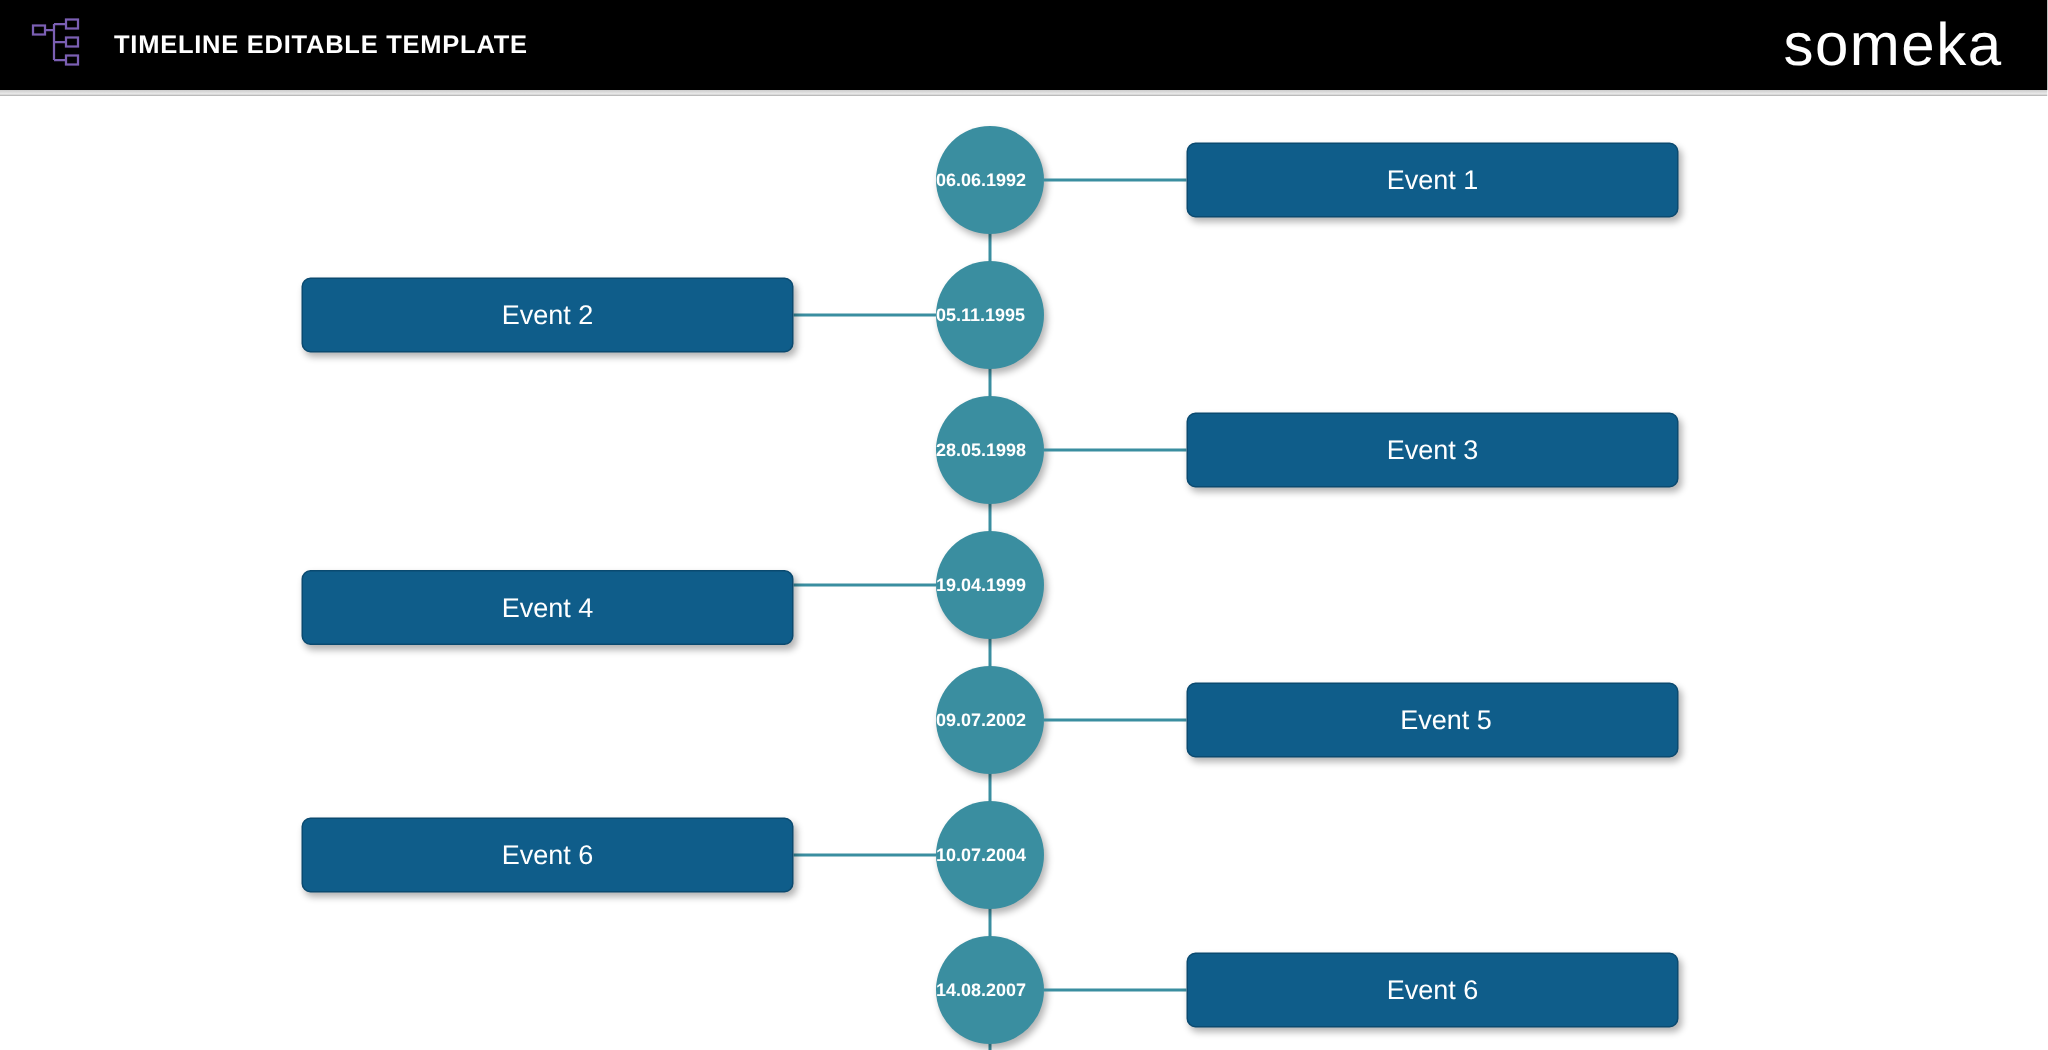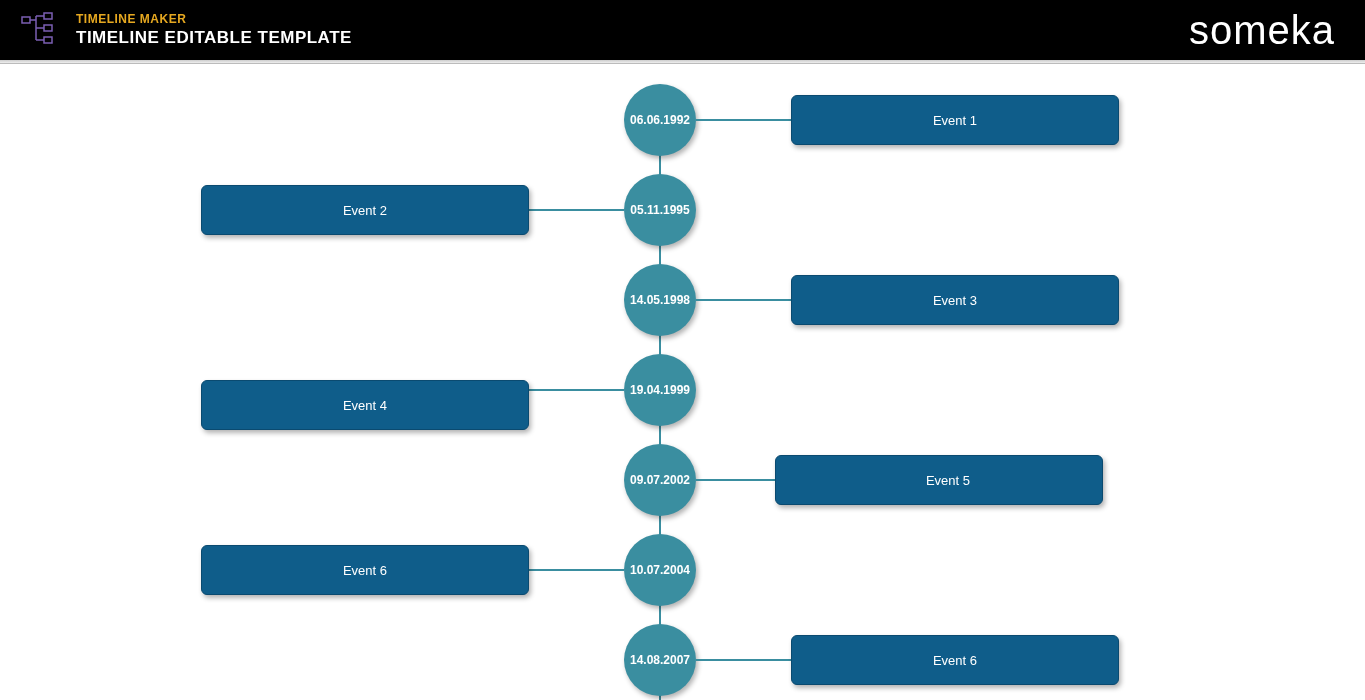--- a/index.html
+++ b/index.html
@@ -7,42 +7,41 @@
 .header{background:#000;height:60px;width:100%;display:flex;align-items:center;padding:0 20px;position:relative;}
 .header-left{display:flex;align-items:center;gap:18px;}
 .logo-icon{width:38px;height:38px;display:flex;align-items:center;justify-content:center;}
 .titles{display:flex;flex-direction:column;gap:2px;}
 .title-small{color:#e6a820;font-size:12px;font-weight:700;letter-spacing:.5px;}
 .title-big{color:#fff;font-size:17px;font-weight:700;letter-spacing:.5px;}
 .brand{position:absolute;right:30px;top:8px;color:#fff;font-size:40px;letter-spacing:1px;font-weight:400;}
 .divider{height:4px;width:100%;background:linear-gradient(#ccc,#eee);border-bottom:1px solid #bbb;}
 .canvas{position:relative;width:100%;height:632px;background:#fff;}
 .spine{position:absolute;left:659px;top:40px;width:2px;height:600px;background:#3a8ea0;}
-.node{position:absolute;width:72px;height:72px;border-radius:50%;background:#3a8ea0;color:#fff;display:flex;align-items:center;justify-content:center;font-size:12px;font-weight:700;box-shadow:2px 3px 5px rgba(0,0,0,.3);left:624px;}
+.node{position:absolute;width:72px;height:72px;border-radius:50%;background:#3a8ea0;color:#fff;display:flex;align-items:center;justify-content:flex-start;font-size:12px;font-weight:700;box-shadow:2px 3px 5px rgba(0,0,0,.3);left:624px;}
 .connector{position:absolute;height:2px;background:#3a8ea0;}
-.event-box{position:absolute;width:328px;height:50px;background:#0f5d8a;border:1px solid #0a4a70;border-radius:6px;color:#fff;display:flex;align-items:center;justify-content:center;font-size:13px;box-shadow:2px 3px 5px rgba(0,0,0,.3);}
+.event-box{position:absolute;width:328px;height:50px;background:#0f5d8a;border:1px solid #0a4a70;border-radius:6px;color:#fff;display:flex;align-items:center;justify-content:center;font-size:18px;box-shadow:2px 3px 5px rgba(0,0,0,.3);}
 </style>
 </head>
 <body>
 
 <div class="header">
   <div class="header-left">
     <div class="logo-icon">
       <svg width="38" height="38" viewBox="0 0 38 38">
         <g stroke="#7b5fb3" stroke-width="1.5" fill="none">
           <rect x="2" y="6" width="8" height="6"></rect>
           <rect x="24" y="2" width="8" height="6"></rect>
           <rect x="24" y="14" width="8" height="6"></rect>
           <rect x="24" y="26" width="8" height="6"></rect>
           <path d="M10 9 h6 M16 5 v24 M16 5 h8 M16 17 h8 M16 29 h8"></path>
         </g>
       </svg>
     </div>
     <div class="titles">
-      <div class="title-small">TIMELINE MAKER</div>
       <div class="title-big">TIMELINE EDITABLE TEMPLATE</div>
     </div>
   </div>
   <div class="brand">
     s<span style="position:relative;display:inline-block;">o</span>meka
   </div>
 </div>
 <div class="divider"></div>
 
 <div class="canvas">
@@ -56,38 +55,38 @@
         <span>Event 1</span>
       </div>
       <div class="node" style="top: 110px;">
         <span>05.11.1995</span>
       </div>
       <div class="connector" style="left: 529px; top: 145px; width: 95px;"></div>
       <div class="event-box" style="left: 201px; top: 121px;">
         <span>Event 2</span>
       </div>
       <div class="node" style="top: 200px;">
-        <span>14.05.1998</span>
+        <span>28.05.1998</span>
       </div>
       <div class="connector" style="left: 696px; top: 235px; width: 95px;"></div>
       <div class="event-box" style="left: 791px; top: 211px;">
         <span>Event 3</span>
       </div>
       <div class="node" style="top: 290px;">
         <span>19.04.1999</span>
       </div>
       <div class="connector" style="left: 529px; top: 325px; width: 95px;"></div>
       <div class="event-box" style="left: 201px; top: 316px;">
         <span>Event 4</span>
       </div>
       <div class="node" style="top: 380px;">
         <span>09.07.2002</span>
       </div>
       <div class="connector" style="left: 696px; top: 415px; width: 95px;"></div>
-      <div class="event-box" style="left: 775px; top: 391px; padding-left: 18px;">
+      <div class="event-box" style="left: 791px; top: 391px; padding-left: 18px;">
         <span>Event 5</span>
       </div>
       <div class="node" style="top: 470px;">
         <span>10.07.2004</span>
       </div>
       <div class="connector" style="left: 529px; top: 505px; width: 95px;"></div>
       <div class="event-box" style="left: 201px; top: 481px;">
         <span>Event 6</span>
       </div>
       <div class="node" style="top: 560px;">

